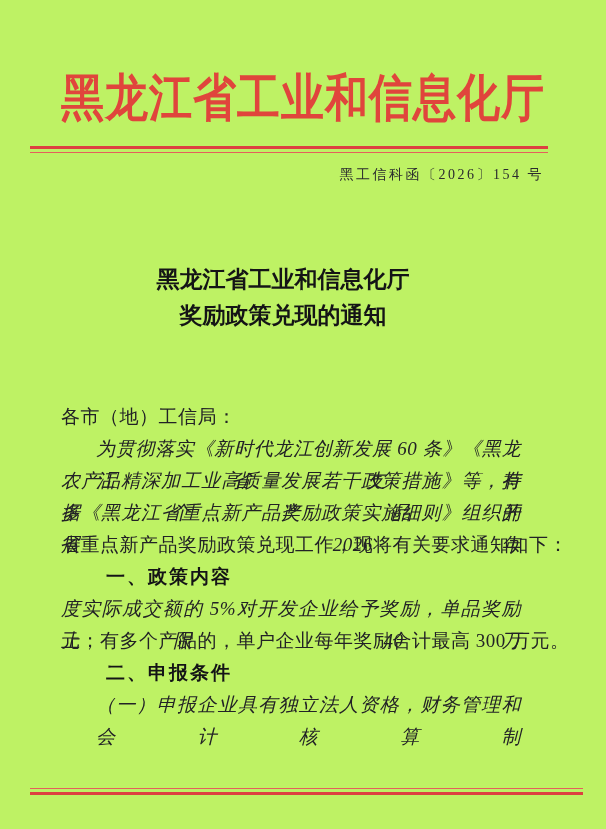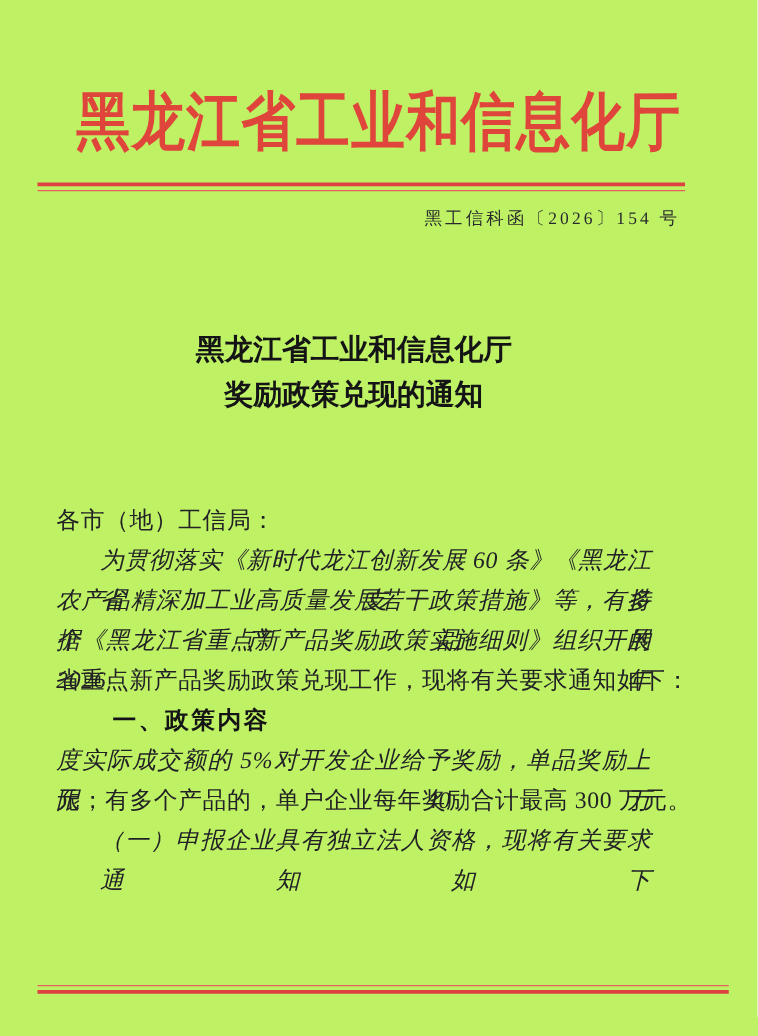--- a/index.html
+++ b/index.html
@@ -74,20 +74,21 @@
     left: 45px;
     width: 476px;
     font-size: 19px;
     color: #222226;
   }
   .body-text .line {
     height: 32px;
     line-height: 32px;
     letter-spacing: 0.5px;
     white-space: nowrap;
+    margin-left: 16px;
   }
   .body-text .line.fill {
     white-space: normal;
     text-align: justify;
     text-align-last: justify;
     font-style: italic;
   }
   .body-text .line.first {
     padding-left: 35px;
   }
@@ -127,18 +128,19 @@
 
   <div class="body-text">
       <div class="line salutation">各市（地）工信局：</div>
       <div class="line first fill">为贯彻落实《新时代龙江创新发展 60 条》《黑龙江省支持</div>
       <div class="line cont fill">农产品精深加工业高质量发展若干政策措施》等，有多个产品的</div>
       <div class="line cont fill">据《黑龙江省重点新产品奖励政策实施细则》组织开展 2026 年</div>
       <div class="line cont">省重点新产品奖励政策兑现工作，现将有关要求通知如下：</div>
       <div class="line heading">一、政策内容</div>
       <div class="line cont fill">度实际成交额的 5%对开发企业给予奖励，单品奖励上限 40 万</div>
       <div class="line cont">元；有多个产品的，单户企业每年奖励合计最高 300 万元。</div>
-      <div class="line first fill">（一）申报企业具有独立法人资格，现将有关要求通知如下</div>
+      <div class="line heading">二、申报条件</div>
+      <div class="line first fill">（一）申报企业具有独立法人资格，财务管理和会计核算制</div>
     </div>
 
   <div class="rule-bottom"></div>
 
 </div>
 
 </body></html>

